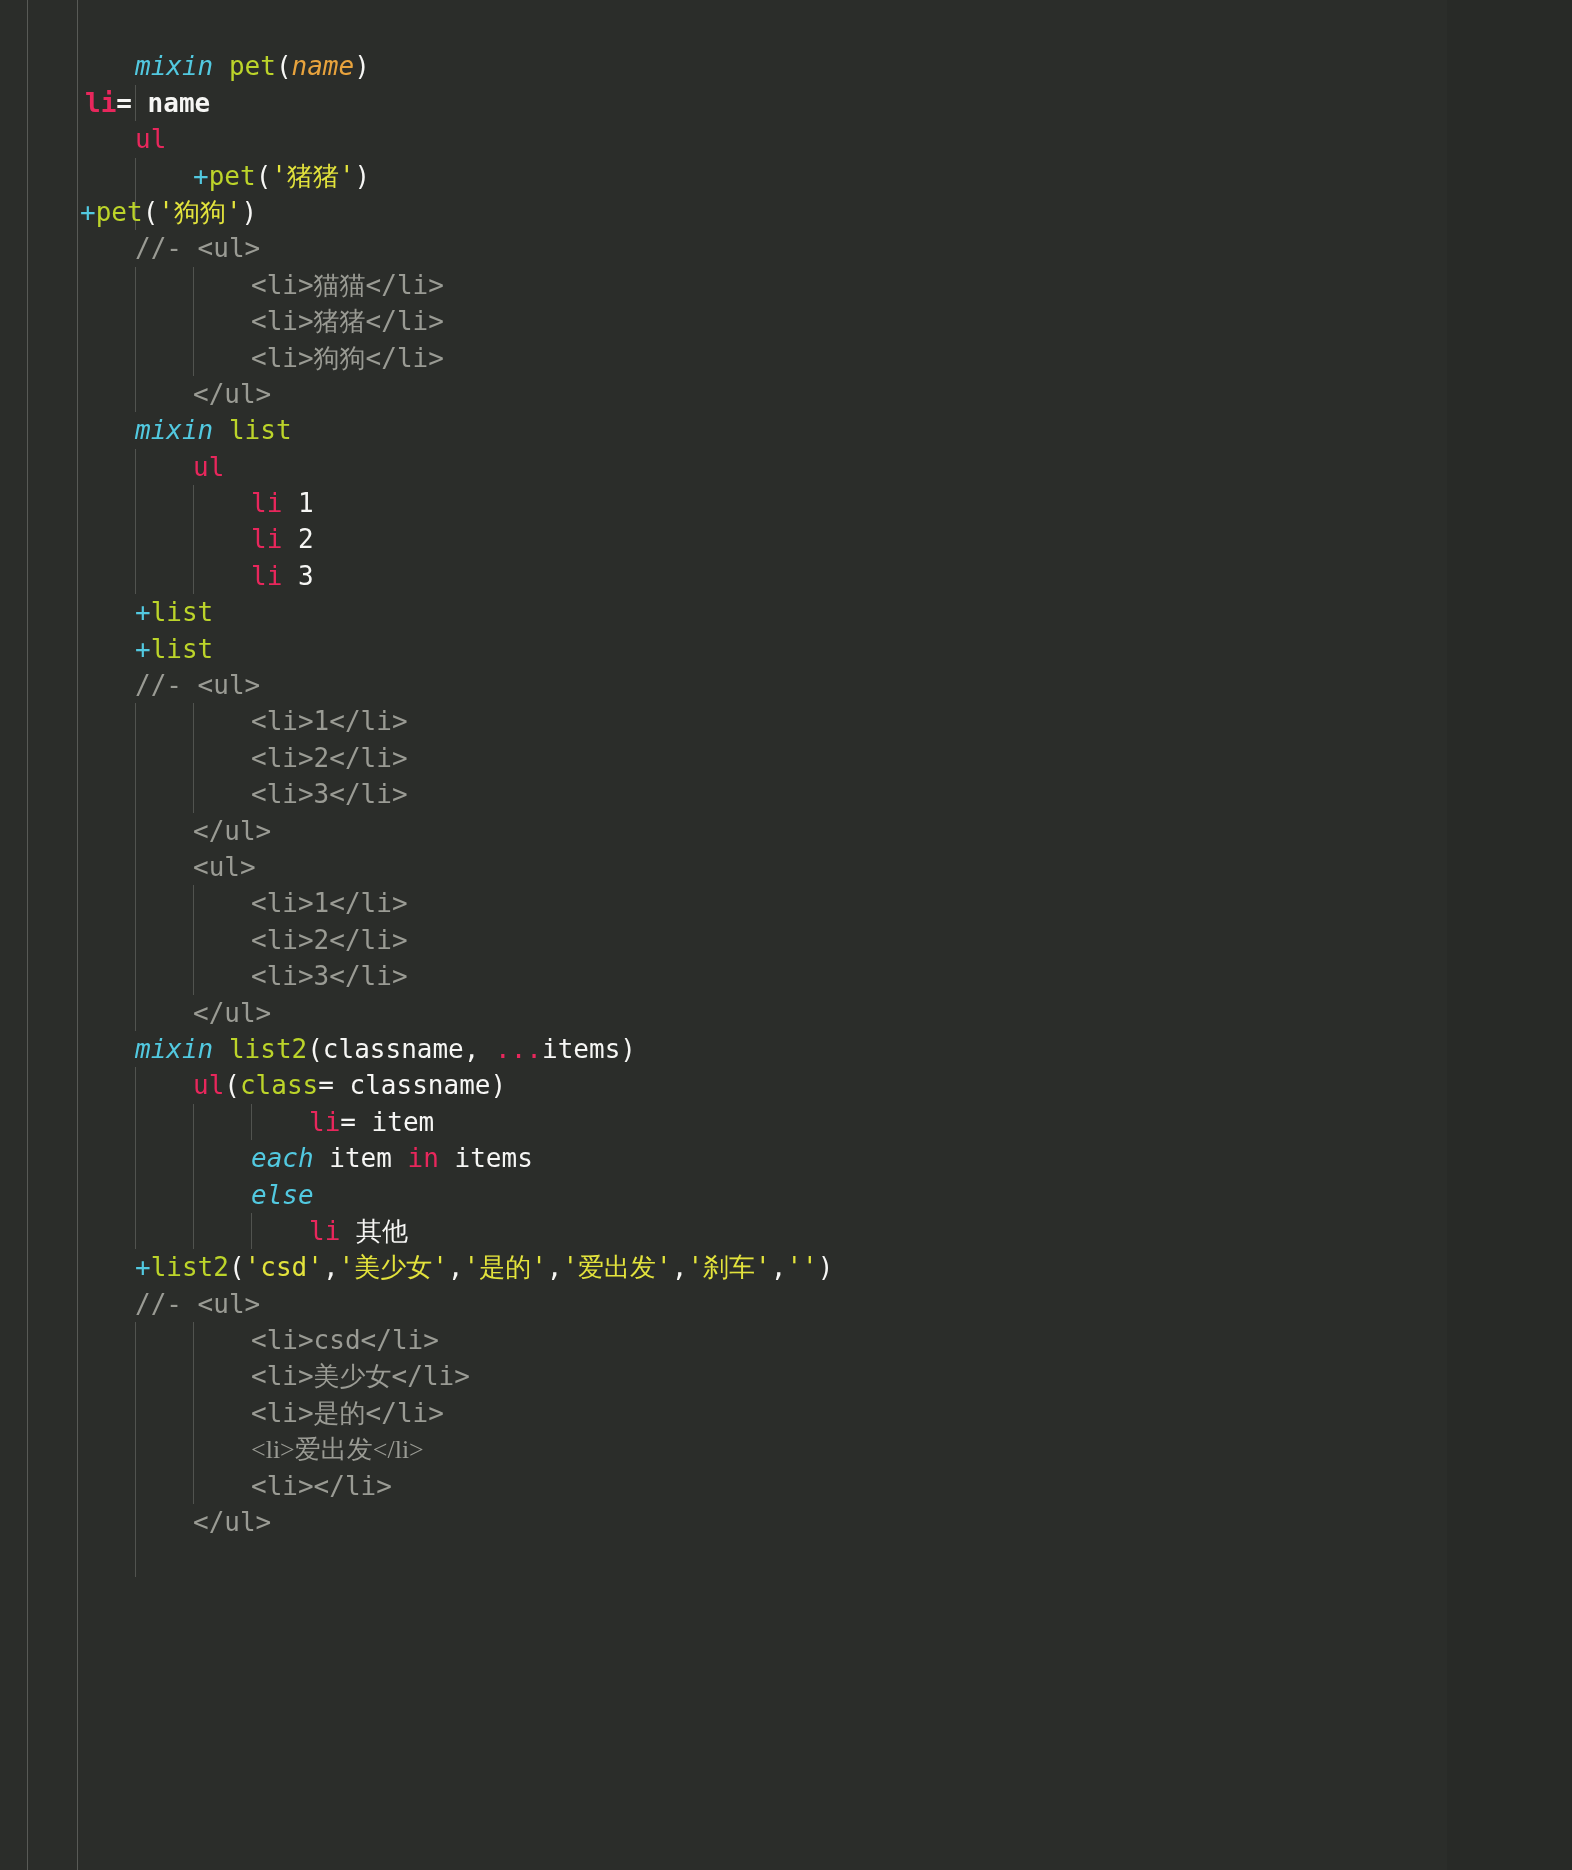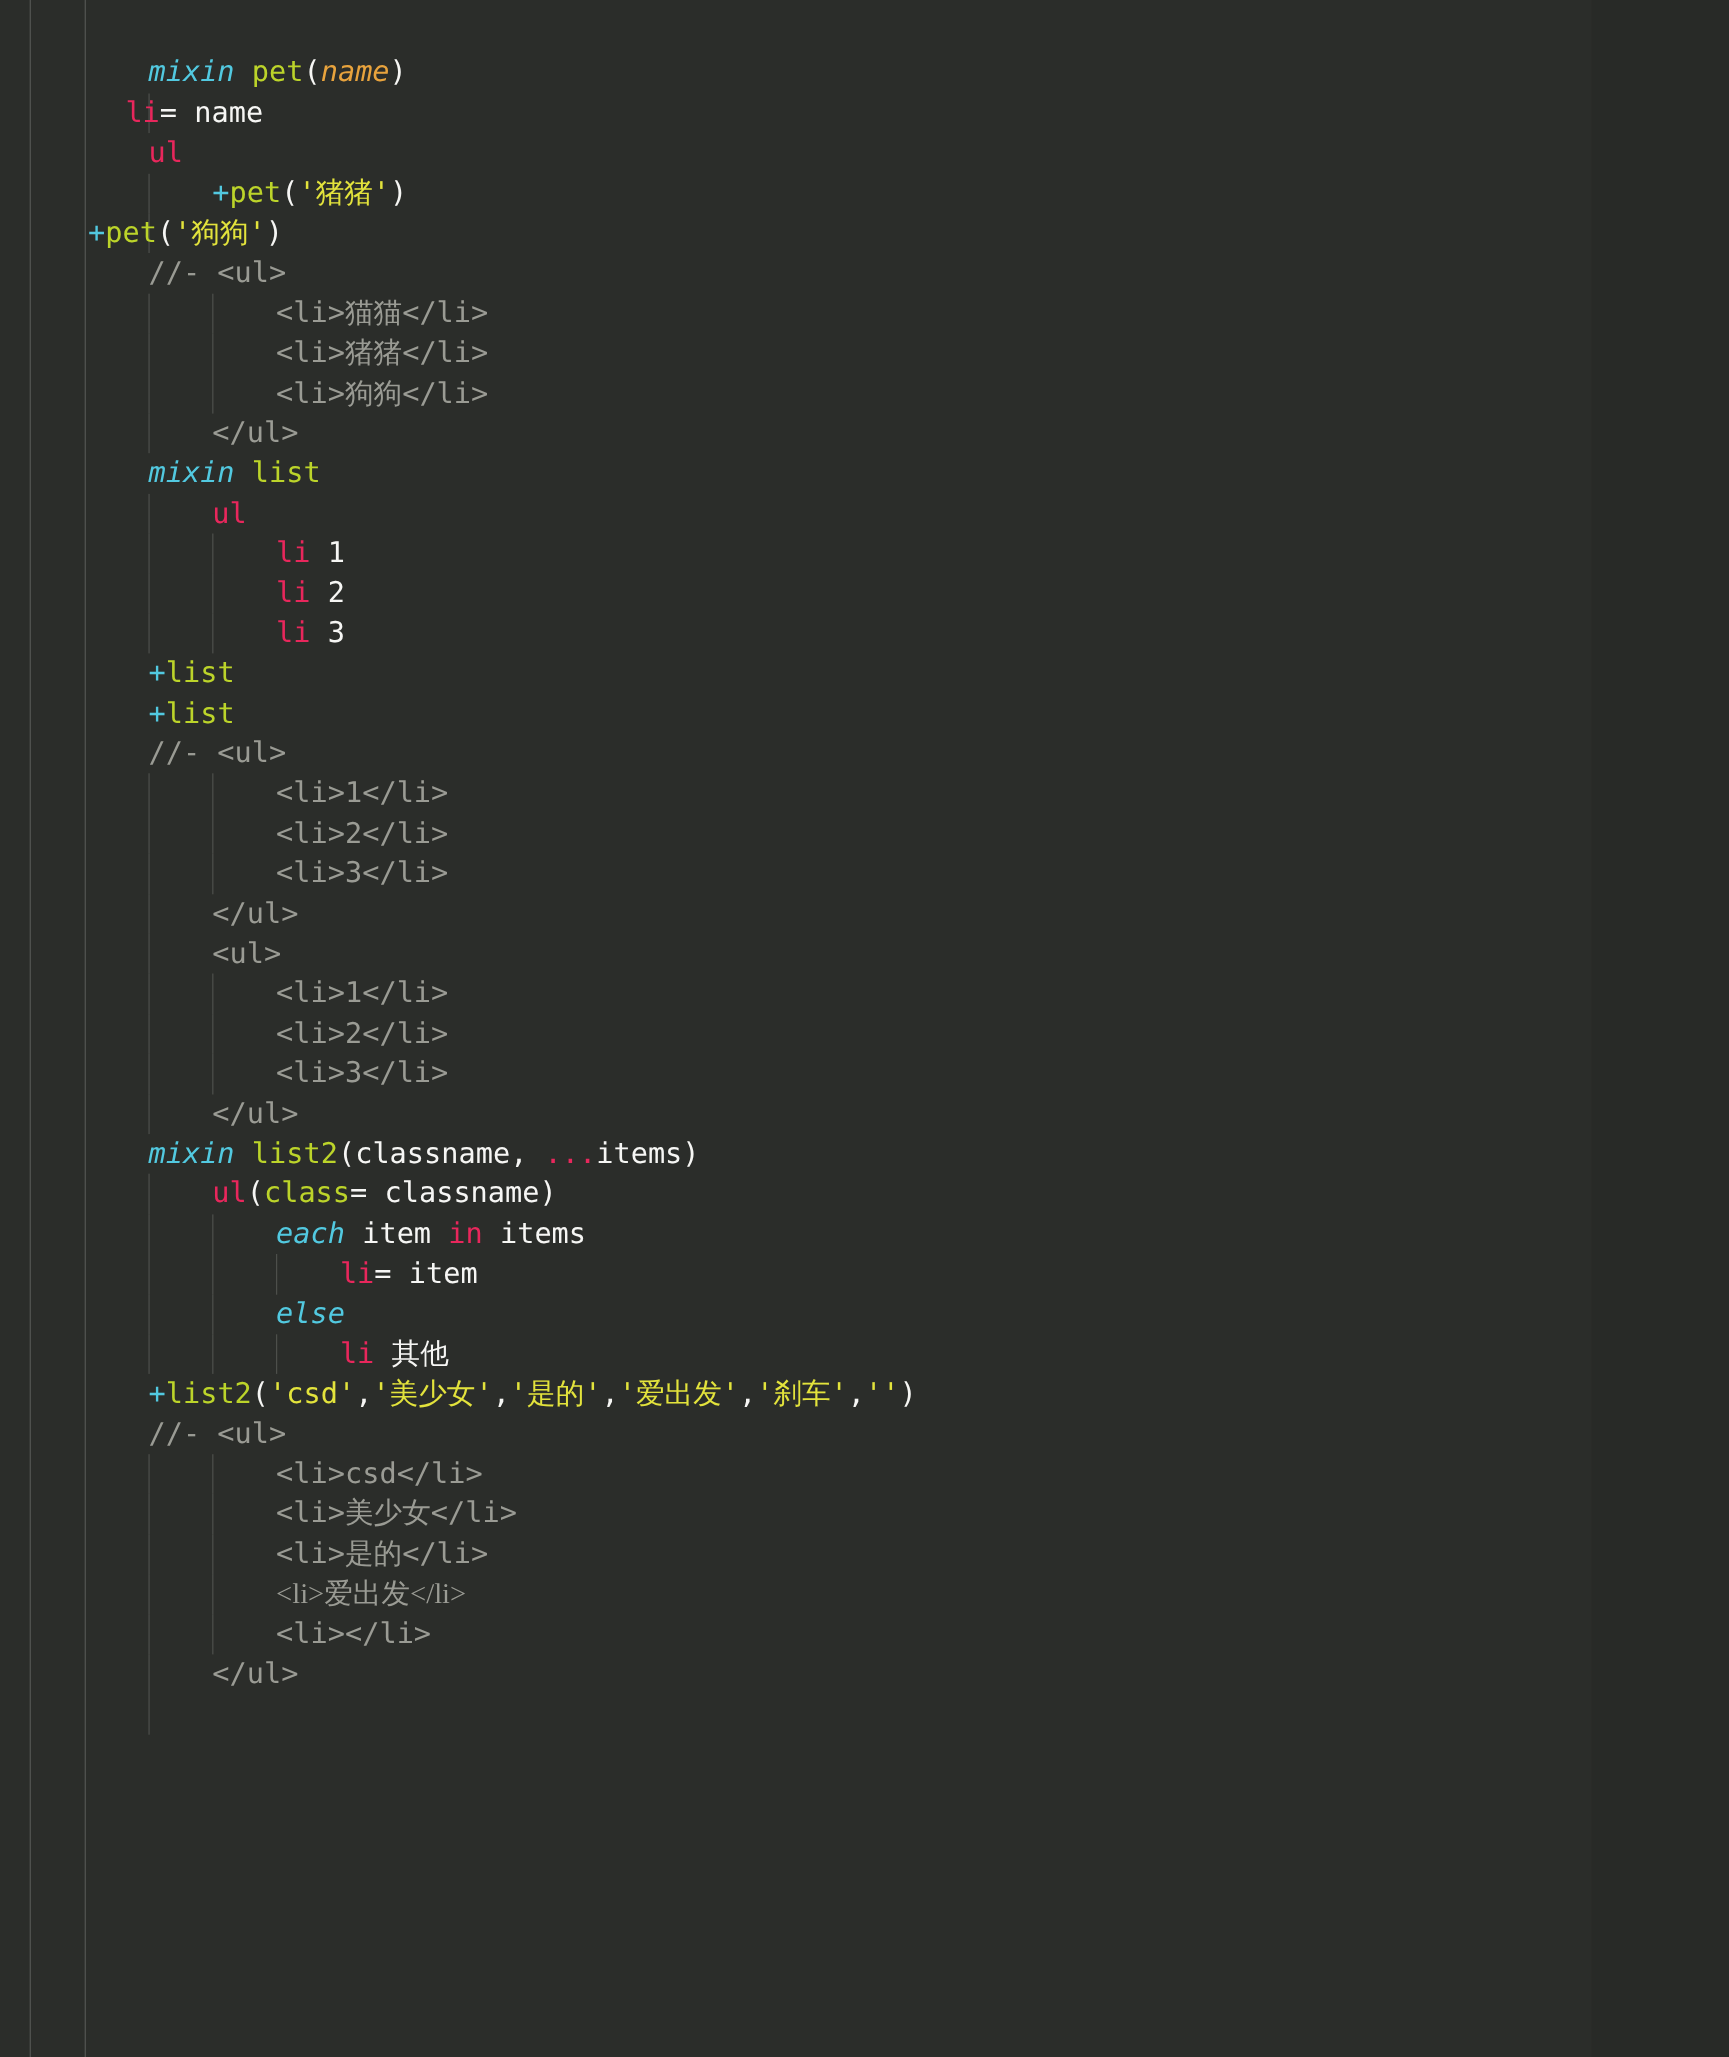--- a/index.html
+++ b/index.html
@@ -87,21 +87,21 @@
 <body>
 
 <div id="editor">
 
   <div class="rule r1"></div>
   <div class="rule r2"></div>
 
   <div id="code">
       <div class="line"><span class="guides"></span><span class="txt" style="padding-left: 135px;"></span></div>
       <div class="line"><span class="guides"></span><span class="txt" style="padding-left: 135px;"><span class="kw">mixin</span><span class="plain"> </span><span class="fn">pet</span><span class="plain">(</span><span class="param">name</span><span class="plain">)</span></span></div>
-      <div class="line"><span class="guides"><i style="left: 135px;"></i></span><span class="txt" style="padding-left: 114px;"><span class="tag">li</span><span class="plain">= name</span></span></div>
+      <div class="line"><span class="guides"><i style="left: 135px;"></i></span><span class="txt" style="padding-left: 85px; font-weight: bold;"><span class="tag">li</span><span class="plain">= name</span></span></div>
       <div class="line"><span class="guides"></span><span class="txt" style="padding-left: 135px;"><span class="tag">ul</span></span></div>
       <div class="line"><span class="guides"><i style="left: 135px;"></i></span><span class="txt" style="padding-left: 193px;"><span class="plus">+</span><span class="fn">pet</span><span class="plain">(</span><span class="str">'猪猪'</span><span class="plain">)</span></span></div>
       <div class="line"><span class="guides"><i style="left: 135px;"></i></span><span class="txt" style="padding-left: 80px;"><span class="plus">+</span><span class="fn">pet</span><span class="plain">(</span><span class="str">'狗狗'</span><span class="plain">)</span></span></div>
       <div class="line"><span class="guides"></span><span class="txt" style="padding-left: 135px;"><span class="cmt">//- &lt;ul&gt;</span></span></div>
       <div class="line"><span class="guides"><i style="left: 135px;"></i><i style="left: 193px;"></i></span><span class="txt" style="padding-left: 251px;"><span class="cmt">&lt;li&gt;猫猫&lt;/li&gt;</span></span></div>
       <div class="line"><span class="guides"><i style="left: 135px;"></i><i style="left: 193px;"></i></span><span class="txt" style="padding-left: 251px;"><span class="cmt">&lt;li&gt;猪猪&lt;/li&gt;</span></span></div>
       <div class="line"><span class="guides"><i style="left: 135px;"></i><i style="left: 193px;"></i></span><span class="txt" style="padding-left: 251px;"><span class="cmt">&lt;li&gt;狗狗&lt;/li&gt;</span></span></div>
       <div class="line"><span class="guides"><i style="left: 135px;"></i></span><span class="txt" style="padding-left: 193px;"><span class="cmt">&lt;/ul&gt;</span></span></div>
       <div class="line"><span class="guides"></span><span class="txt" style="padding-left: 135px;"><span class="kw">mixin</span><span class="plain"> </span><span class="fn">list</span></span></div>
       <div class="line"><span class="guides"><i style="left: 135px;"></i></span><span class="txt" style="padding-left: 193px;"><span class="tag">ul</span></span></div>
@@ -115,22 +115,22 @@
       <div class="line"><span class="guides"><i style="left: 135px;"></i><i style="left: 193px;"></i></span><span class="txt" style="padding-left: 251px;"><span class="cmt">&lt;li&gt;2&lt;/li&gt;</span></span></div>
       <div class="line"><span class="guides"><i style="left: 135px;"></i><i style="left: 193px;"></i></span><span class="txt" style="padding-left: 251px;"><span class="cmt">&lt;li&gt;3&lt;/li&gt;</span></span></div>
       <div class="line"><span class="guides"><i style="left: 135px;"></i></span><span class="txt" style="padding-left: 193px;"><span class="cmt">&lt;/ul&gt;</span></span></div>
       <div class="line"><span class="guides"><i style="left: 135px;"></i></span><span class="txt" style="padding-left: 193px;"><span class="cmt">&lt;ul&gt;</span></span></div>
       <div class="line"><span class="guides"><i style="left: 135px;"></i><i style="left: 193px;"></i></span><span class="txt" style="padding-left: 251px;"><span class="cmt">&lt;li&gt;1&lt;/li&gt;</span></span></div>
       <div class="line"><span class="guides"><i style="left: 135px;"></i><i style="left: 193px;"></i></span><span class="txt" style="padding-left: 251px;"><span class="cmt">&lt;li&gt;2&lt;/li&gt;</span></span></div>
       <div class="line"><span class="guides"><i style="left: 135px;"></i><i style="left: 193px;"></i></span><span class="txt" style="padding-left: 251px;"><span class="cmt">&lt;li&gt;3&lt;/li&gt;</span></span></div>
       <div class="line"><span class="guides"><i style="left: 135px;"></i></span><span class="txt" style="padding-left: 193px;"><span class="cmt">&lt;/ul&gt;</span></span></div>
       <div class="line"><span class="guides"></span><span class="txt" style="padding-left: 135px;"><span class="kw">mixin</span><span class="plain"> </span><span class="fn">list2</span><span class="plain">(classname, </span><span class="tag">...</span><span class="plain">items)</span></span></div>
       <div class="line"><span class="guides"><i style="left: 135px;"></i></span><span class="txt" style="padding-left: 193px;"><span class="tag">ul</span><span class="plain">(</span><span class="fn">class</span><span class="plain">= classname)</span></span></div>
+      <div class="line"><span class="guides"><i style="left: 135px;"></i><i style="left: 193px;"></i><i style="left: 251px;"></i></span><span class="txt" style="padding-left: 309px;"><span class="tag">li</span><span class="plain">= item</span></span></div>
       <div class="line"><span class="guides"><i style="left: 135px;"></i><i style="left: 193px;"></i></span><span class="txt" style="padding-left: 251px;"><span class="kw">each</span><span class="plain"> item </span><span class="tag">in</span><span class="plain"> items</span></span></div>
-      <div class="line"><span class="guides"><i style="left: 135px;"></i><i style="left: 193px;"></i><i style="left: 251px;"></i></span><span class="txt" style="padding-left: 309px;"><span class="tag">li</span><span class="plain">= item</span></span></div>
       <div class="line"><span class="guides"><i style="left: 135px;"></i><i style="left: 193px;"></i></span><span class="txt" style="padding-left: 251px;"><span class="kw">else</span></span></div>
       <div class="line"><span class="guides"><i style="left: 135px;"></i><i style="left: 193px;"></i><i style="left: 251px;"></i></span><span class="txt" style="padding-left: 309px;"><span class="tag">li</span><span class="plain"> 其他</span></span></div>
       <div class="line"><span class="guides"></span><span class="txt" style="padding-left: 135px;"><span class="plus">+</span><span class="fn">list2</span><span class="plain">(</span><span class="str">'csd'</span><span class="plain">,</span><span class="str">'美少女'</span><span class="plain">,</span><span class="str">'是的'</span><span class="plain">,</span><span class="str">'爱出发'</span><span class="plain">,</span><span class="str">'刹车'</span><span class="plain">,</span><span class="str">''</span><span class="plain">)</span></span></div>
       <div class="line"><span class="guides"></span><span class="txt" style="padding-left: 135px;"><span class="cmt">//- &lt;ul&gt;</span></span></div>
       <div class="line"><span class="guides"><i style="left: 135px;"></i><i style="left: 193px;"></i></span><span class="txt" style="padding-left: 251px;"><span class="cmt">&lt;li&gt;csd&lt;/li&gt;</span></span></div>
       <div class="line"><span class="guides"><i style="left: 135px;"></i><i style="left: 193px;"></i></span><span class="txt" style="padding-left: 251px;"><span class="cmt">&lt;li&gt;美少女&lt;/li&gt;</span></span></div>
       <div class="line"><span class="guides"><i style="left: 135px;"></i><i style="left: 193px;"></i></span><span class="txt" style="padding-left: 251px;"><span class="cmt">&lt;li&gt;是的&lt;/li&gt;</span></span></div>
       <div class="line"><span class="guides"><i style="left: 135px;"></i><i style="left: 193px;"></i></span><span class="txt" style="padding-left: 251px; font-family: Liberation Serif, serif;"><span class="cmt">&lt;li&gt;爱出发&lt;/li&gt;</span></span></div>
       <div class="line"><span class="guides"><i style="left: 135px;"></i><i style="left: 193px;"></i></span><span class="txt" style="padding-left: 251px;"><span class="cmt">&lt;li&gt;&lt;/li&gt;</span></span></div>
       <div class="line"><span class="guides"><i style="left: 135px;"></i></span><span class="txt" style="padding-left: 193px;"><span class="cmt">&lt;/ul&gt;</span></span></div>

